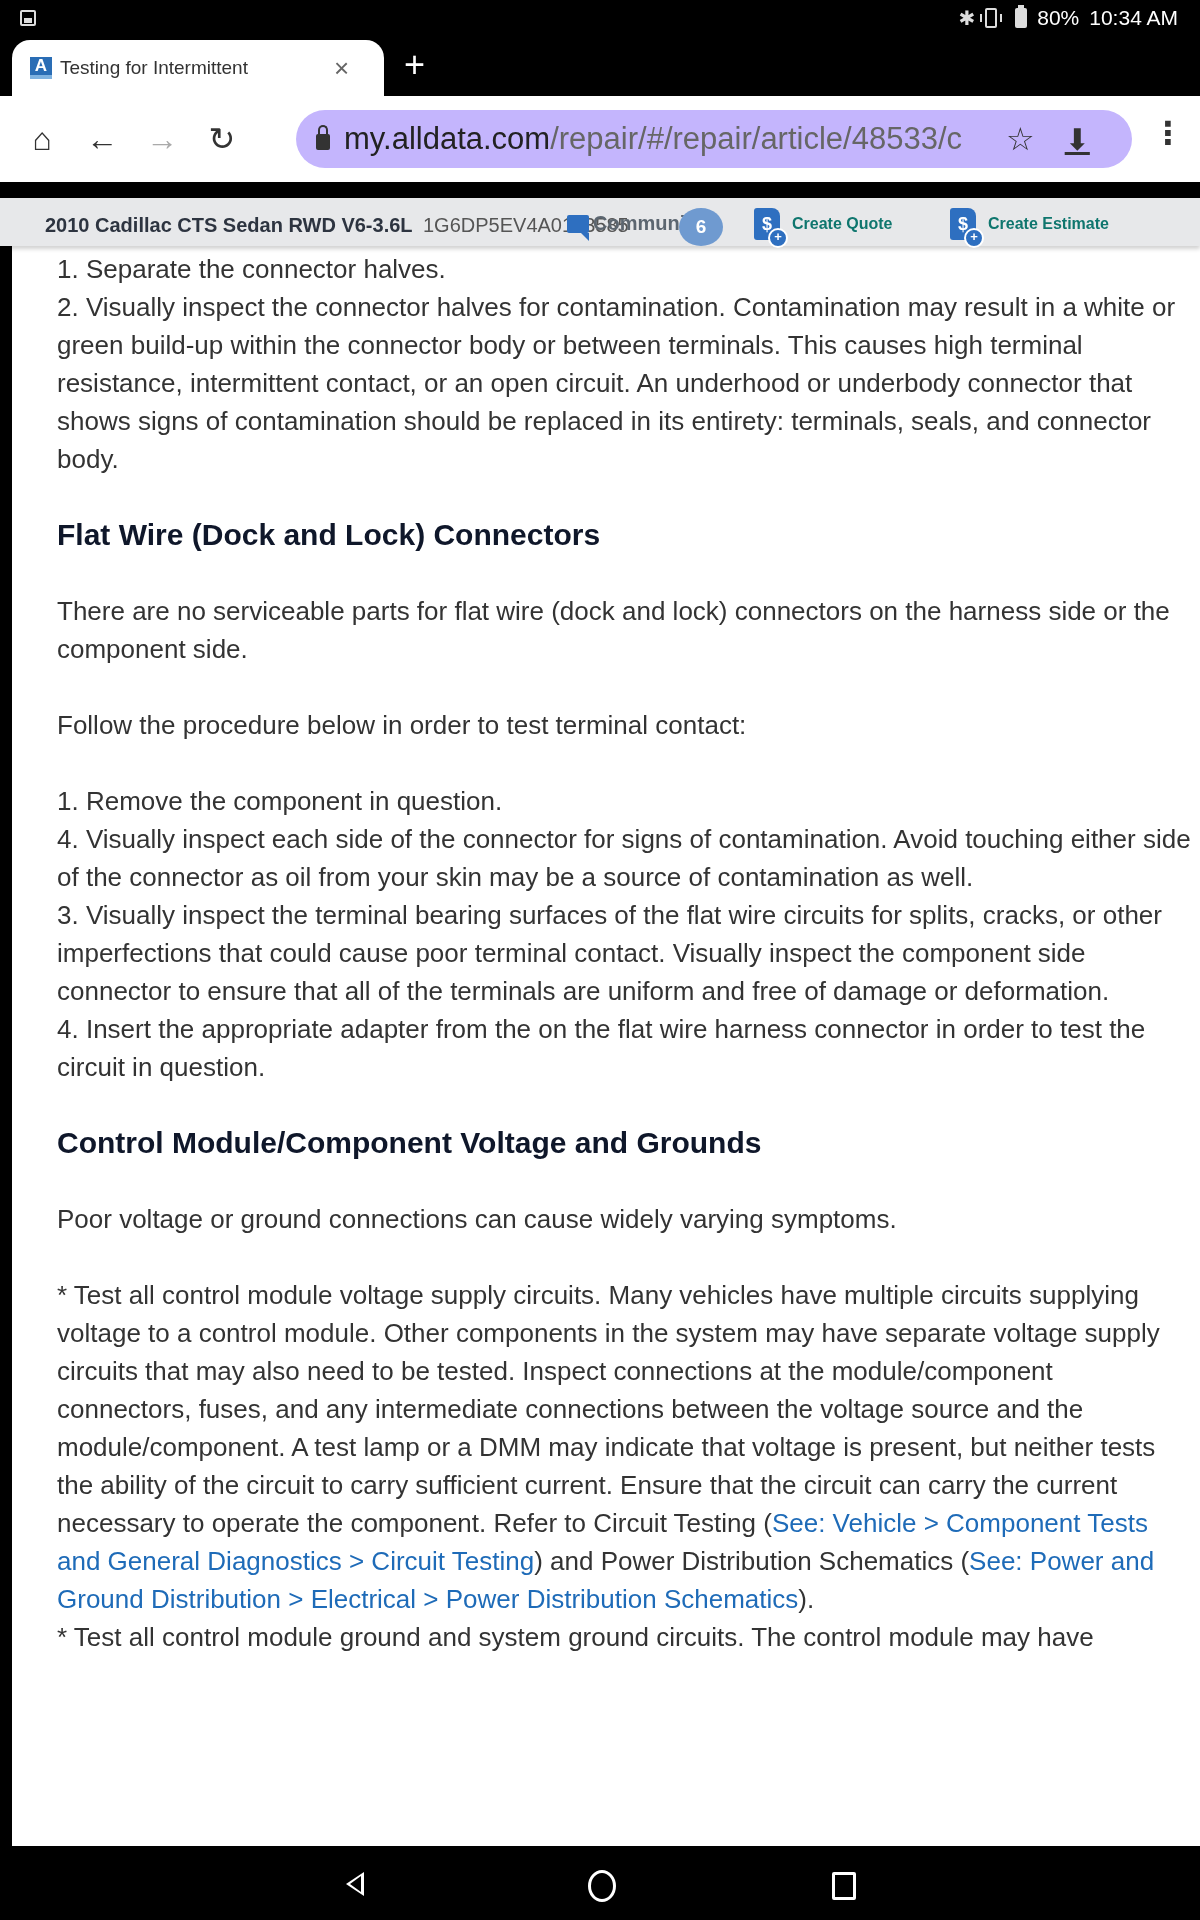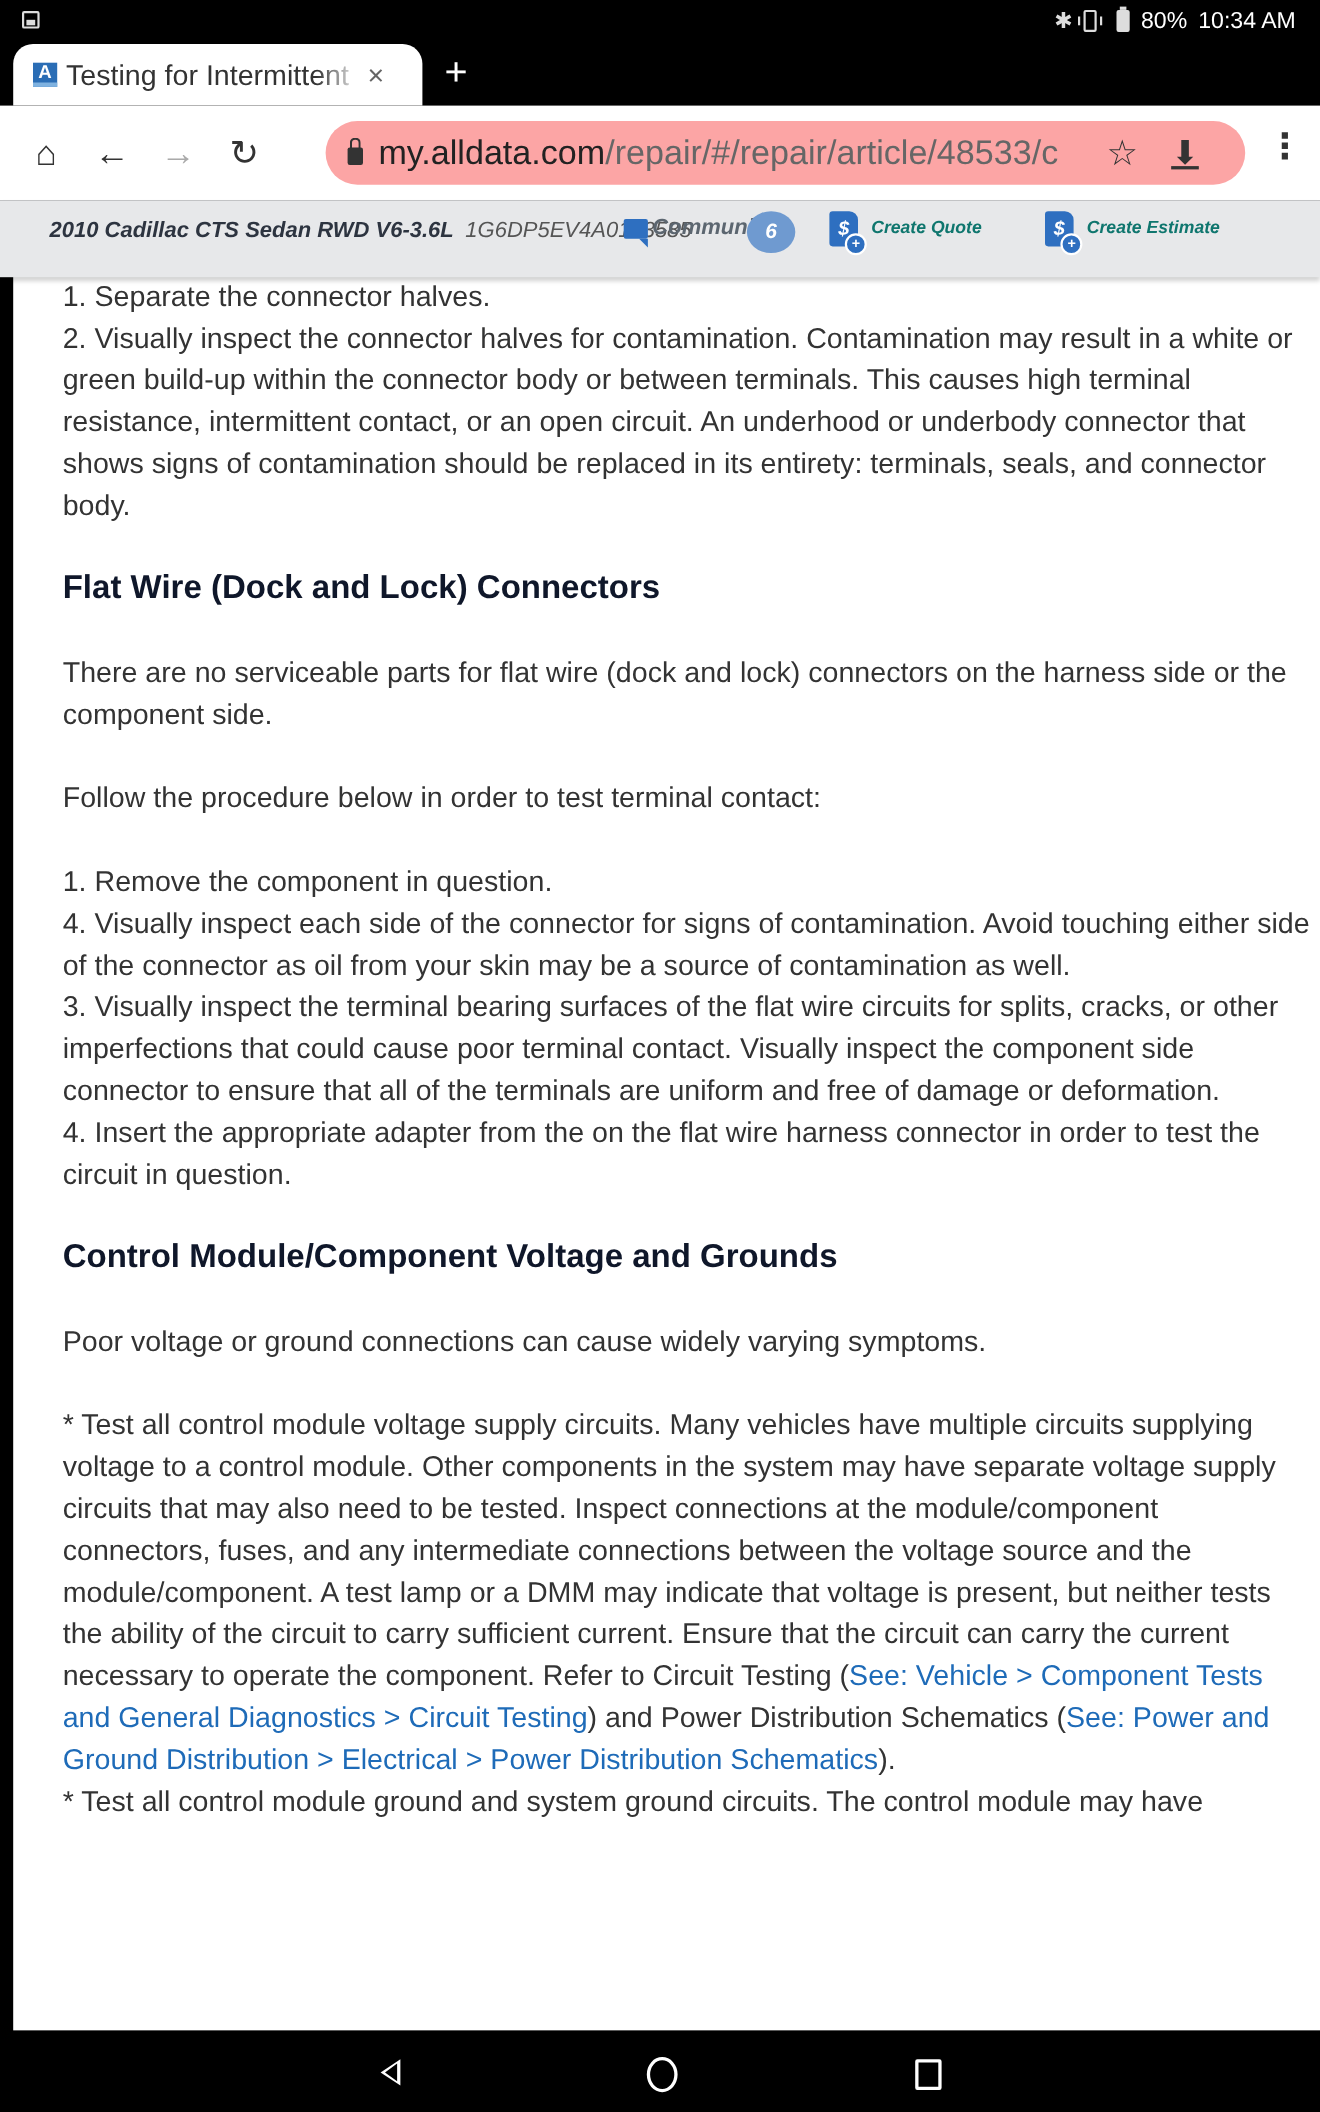--- a/index.html
+++ b/index.html
@@ -15,39 +15,39 @@
   .vib-icon { width: 12px; height: 20px; border: 2px solid #ddd; border-radius: 2px; position: relative; }
   .vib-icon::before, .vib-icon::after { content: ""; position: absolute; top: 4px; width: 2px; height: 8px; background: #ddd; }
   .vib-icon::before { left: -7px; } .vib-icon::after { right: -7px; }
   .battery-icon { width: 12px; height: 20px; background: #ddd; border-radius: 2px; margin-left: 8px; position: relative; }
   .battery-icon::before { content: ""; position: absolute; top: -3px; left: 3px; width: 6px; height: 3px; background: #ddd; }
 
   
   .tab-strip { position: absolute; top: 38px; left: 0; width: 1200px; height: 58px; background: #000; }
   .tab { position: absolute; left: 12px; top: 2px; width: 372px; height: 56px; background: #fff; border-radius: 18px 18px 0 0; display: flex; align-items: center; padding-left: 18px; }
   .favicon { width: 22px; height: 22px; background: #2a6db5; color: #fff; font-weight: bold; font-size: 17px; display: flex; align-items: center; justify-content: center; margin-right: 8px; border-bottom: 4px solid #7fb2e0; }
-  .tab-title { font-size: 26px; color: #333; white-space: nowrap; overflow: hidden; width: 268px; -webkit-mask-image: linear-gradient(to right, #000 85%, transparent 100%); mask-image: linear-gradient(to right, #000 85%, transparent 100%); }
+  .tab-title { font-size: 19px; color: #333; white-space: nowrap; overflow: hidden; width: 268px; -webkit-mask-image: linear-gradient(to right, #000 85%, transparent 100%); mask-image: linear-gradient(to right, #000 85%, transparent 100%); }
   .tab-close { font-size: 26px; color: #666; margin-left: 6px; cursor: pointer; }
   .new-tab { position: absolute; left: 404px; top: 6px; font-size: 36px; color: #fff; cursor: pointer; }
 
   
   .toolbar { position: absolute; top: 96px; left: 0; width: 1200px; height: 86px; background: #fff; display: flex; align-items: center; }
   .tb-btn { width: 60px; height: 60px; display: flex; align-items: center; justify-content: center; font-size: 32px; color: #333; cursor: pointer; }
   .tb-btn.disabled { color: #aaa; }
-  .omnibox { position: absolute; left: 296px; top: 14px; width: 836px; height: 58px; background: #fca5a5; border-radius: 29px; display: flex; align-items: center; padding-left: 20px; }
+  .omnibox { position: absolute; left: 296px; top: 14px; width: 836px; height: 58px; background: #c4b5fd; border-radius: 29px; display: flex; align-items: center; padding-left: 20px; }
   .lock-icon { width: 14px; height: 16px; background: #333; border-radius: 2px; position: relative; margin-top: 6px; margin-right: 14px; }
   .lock-icon::before { content: ""; position: absolute; top: -9px; left: 2px; width: 6px; height: 8px; border: 2px solid #333; border-bottom: none; border-radius: 5px 5px 0 0; }
   .url { font-size: 31px; white-space: nowrap; overflow: hidden; width: 648px; }
   .url-host { color: #222; } .url-path { color: #666; }
   .star-icon { font-size: 32px; color: #333; margin-left: 14px; cursor: pointer; }
   .download-icon { font-size: 30px; color: #333; margin-left: 30px; cursor: pointer; text-decoration: underline; }
   .menu-icon { position: absolute; right: 16px; top: 18px; font-size: 32px; color: #333; cursor: pointer; font-weight: bold; }
 
   
-  .app-header { position: absolute; top: 182px; left: 0; width: 1200px; height: 70px; background: #e7e8ea; box-shadow: 0 3px 4px rgba(0,0,0,0.18); z-index: 2; font-style: italic; }
+  .app-header { position: absolute; top: 198px; left: 0; width: 1200px; height: 48px; background: #e7e8ea; box-shadow: 0 3px 4px rgba(0,0,0,0.18); z-index: 2; }
   .vehicle { position: absolute; left: 45px; top: 16px; font-size: 20px; font-weight: bold; color: #2d3440; white-space: nowrap; }
   .vin { position: absolute; left: 423px; top: 16px; font-size: 20px; color: #555; white-space: nowrap; }
   .community { position: absolute; left: 526px; top: 14px; display: flex; align-items: center; cursor: pointer; margin-left: 41px; }
   .chat-icon { width: 22px; height: 18px; background: #2e6fc0; border-radius: 2px; position: relative; margin-right: 4px; }
   .chat-icon::after { content: ""; position: absolute; right: 0; bottom: -8px; border-left: 8px solid transparent; border-top: 8px solid #2e6fc0; }
   .community-label { font-size: 20px; font-weight: bold; color: #5c6670; }
   .badge { position: absolute; left: 679px; top: 10px; width: 44px; height: 38px; border-radius: 50%; background: #6f9ad0; color: #fff; font-weight: bold; font-size: 19px; display: flex; align-items: center; justify-content: center; }
   .action { position: absolute; top: 10px; display: flex; align-items: center; cursor: pointer; }
   .action.quote { left: 754px; } .action.estimate { left: 950px; }
   .doc-dollar-icon { width: 26px; height: 32px; background: #2e6fc0; border-radius: 3px 8px 3px 3px; color: #fff; font-weight: bold; font-size: 18px; display: flex; align-items: center; justify-content: center; position: relative; margin-right: 12px; }

